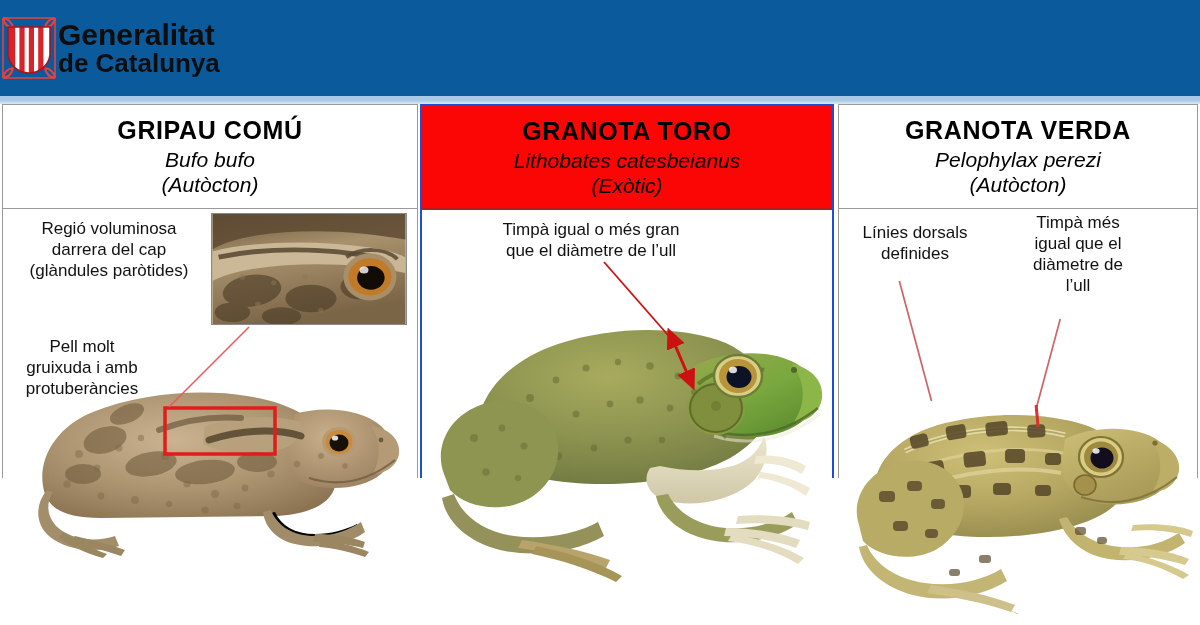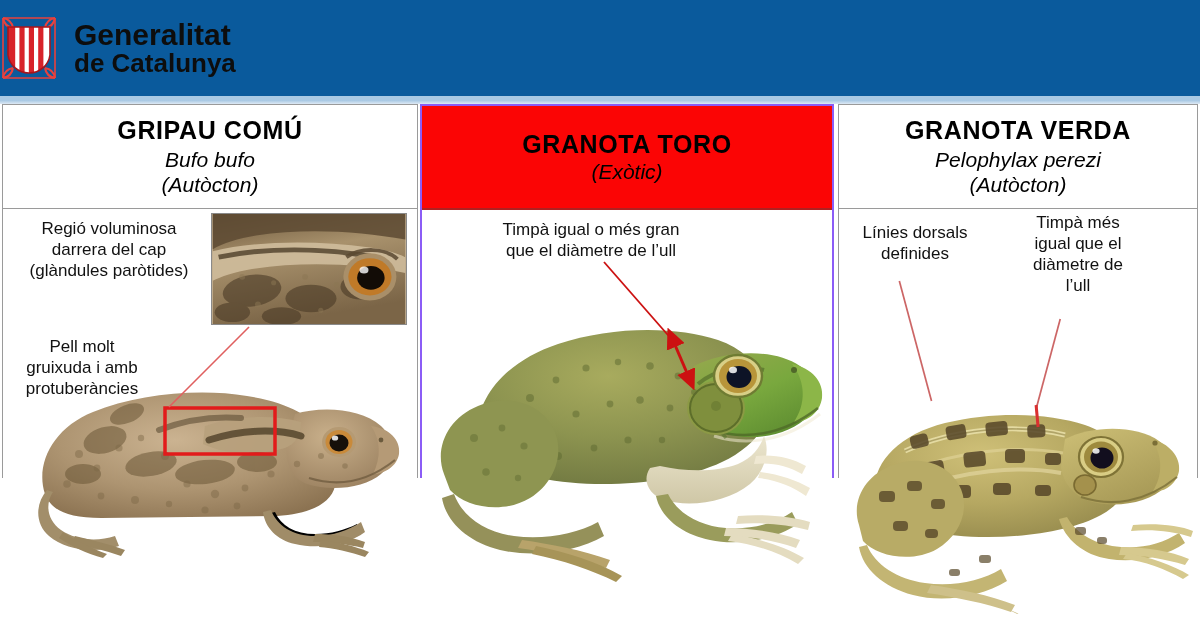--- a/index.html
+++ b/index.html
@@ -25,32 +25,32 @@
     width:54px; height:62px; background:#0a5a9c;
     border:2px solid #ffffff; border-radius:2px;
     display:flex; align-items:center; justify-content:center; flex:none;
   }
   .park-title { margin-left:18px; color:#ffffff; line-height:1.04; }
   .park-title .l1 { font-size:30px; font-weight:400; letter-spacing:.2px; }
   .park-title .l2 { font-size:31px; font-weight:bold; letter-spacing:.2px; }
 
   .brand-right { display:flex; align-items:center; padding-right:16px; }
   .gencat-shield { width:58px; height:66px; flex:none; }
-  .gencat-title { margin-left:16px; color:#0d0d0d; line-height:1.04; }
+  .gencat-title { color:#0d0d0d; line-height:1.04; }
   .gencat-title .g1 { font-size:30px; font-weight:bold; }
   .gencat-title .g2 { font-size:26px; font-weight:bold; }
 
   
   .board { position:absolute; left:0; top:104px; width:1200px; height:521px; background:#fff; }
   .col {
     position:absolute; top:0; height:374px; background:#ec4899;
     border:1px solid #9a9a9a;
   }
   .col.c1 { left:2px;   width:416px; }
-  .col.c2 { left:420px; width:414px; border:2px solid #8b5cf6; }
+  .col.c2 { left:420px; width:414px; border:2px solid #1d4ed8; }
   .col.c3 { left:838px; width:360px; }
 
   .head-box {
     position:relative; width:100%; height:104px;
     display:flex; flex-direction:column; align-items:center; justify-content:center;
     background:#ffffff; border-bottom:1px solid #9a9a9a;
   }
   .col.c2 .head-box { background:#fb0505; border-bottom:2px solid #b02020; }
   .sp-common {
     font-size:25px; font-weight:bold; color:#000; letter-spacing:.6px;
@@ -256,20 +256,21 @@
           <div>Regió voluminosa</div>
           <div>darrera del cap</div>
           <div>(glàndules paròtides)</div>
         </div>
       </div>
     </div>
 
     <div class="col c2">
       <div class="head-box">
         <div class="sp-common">GRANOTA TORO</div>
+        <div class="sp-latin">Lithobates catesbeianus</div>
         <div class="sp-origin">(Exòtic)</div>
       </div>
       <div class="body-box">
 
         <svg class="photo" style="left:4px; top:78px; width:404px; height:310px;" viewBox="0 0 404 310">
           <defs>
             <radialGradient id="bullBody" cx="42%" cy="30%" r="78%">
               <stop offset="0%" stop-color="#a8ab5e"></stop>
               <stop offset="50%" stop-color="#8d9450"></stop>
               <stop offset="100%" stop-color="#6e7640"></stop>

